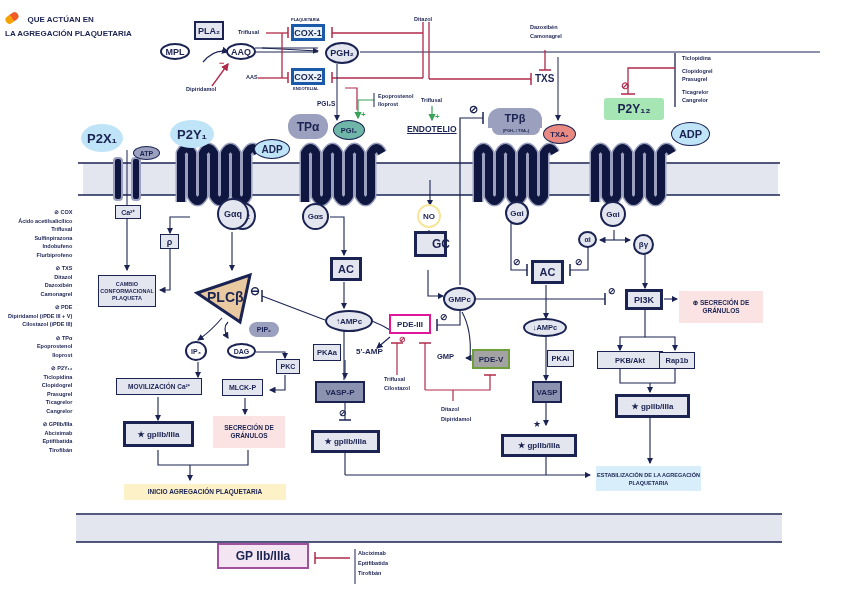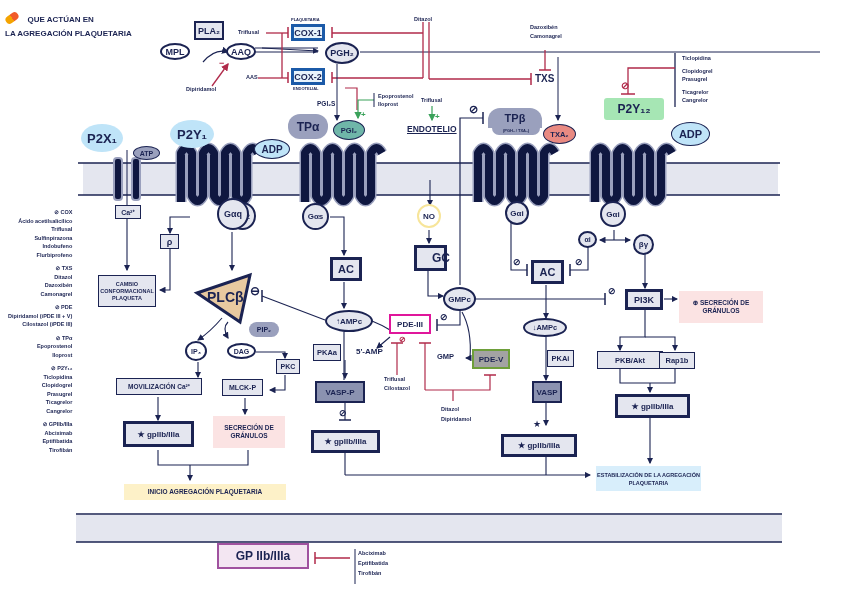--- a/index.html
+++ b/index.html
@@ -254,21 +254,21 @@
 <div class="box" style="left:389px;top:314px;width:42px;height:20px;font-size:8px;border:2.5px solid #e0169b;background:#fff;">PDE-III</div>
 <div class="abs" style="left:399px;top:335px;font-size:8px;font-weight:bold;color:#b02a4a;">⊘</div>
 <div class="abs" style="left:440px;top:312px;font-size:9px;font-weight:bold;">⊘</div>
 <div class="drug" style="left:384px;top:376px;">Triflusal</div>
 <div class="drug" style="left:384px;top:385px;">Cilostazol</div>
 <div class="box dark" style="left:315px;top:381px;width:50px;height:22px;font-size:8px;">VASP-P</div>
 <div class="abs" style="left:339px;top:408px;font-size:9px;font-weight:bold;">⊘</div>
 <div class="box thick" style="left:311px;top:430px;width:69px;height:23px;font-size:8px;">★ gpIIb/IIIa</div>
 
 <div class="oval" style="left:417px;top:204px;width:24px;height:24px;font-size:8px;border-color:#f7e59a;background:#fff;">NO</div>
-<div class="box thick" style="left:414px;top:245px;width:33px;height:26px;font-size:12px;padding-left:21px;">GC</div>
+<div class="box thick" style="left:414px;top:231px;width:33px;height:26px;font-size:12px;padding-left:21px;">GC</div>
 <div class="oval" style="left:443px;top:287px;width:33px;height:24px;font-size:8px;">GMPc</div>
 <div class="abs" style="left:437px;top:352px;font-size:7.5px;font-weight:bold;">GMP</div>
 <div class="box" style="left:472px;top:349px;width:38px;height:20px;font-size:8px;border:2.5px solid #6e9f3a;background:#a3a3a3;">PDE-V</div>
 <div class="drug" style="left:441px;top:406px;">Ditazol</div>
 <div class="drug" style="left:441px;top:416px;">Dipiridamol</div>
 
 <div class="oval" style="left:505px;top:201px;width:24px;height:24px;font-size:8px;">Gαi</div>
 <div class="oval" style="left:600px;top:201px;width:26px;height:26px;font-size:8px;">Gαi</div>
 <div class="oval" style="left:578px;top:231px;width:19px;height:17px;font-size:7px;">αi</div>
 <div class="oval" style="left:633px;top:234px;width:21px;height:21px;font-size:8px;">βγ</div>

